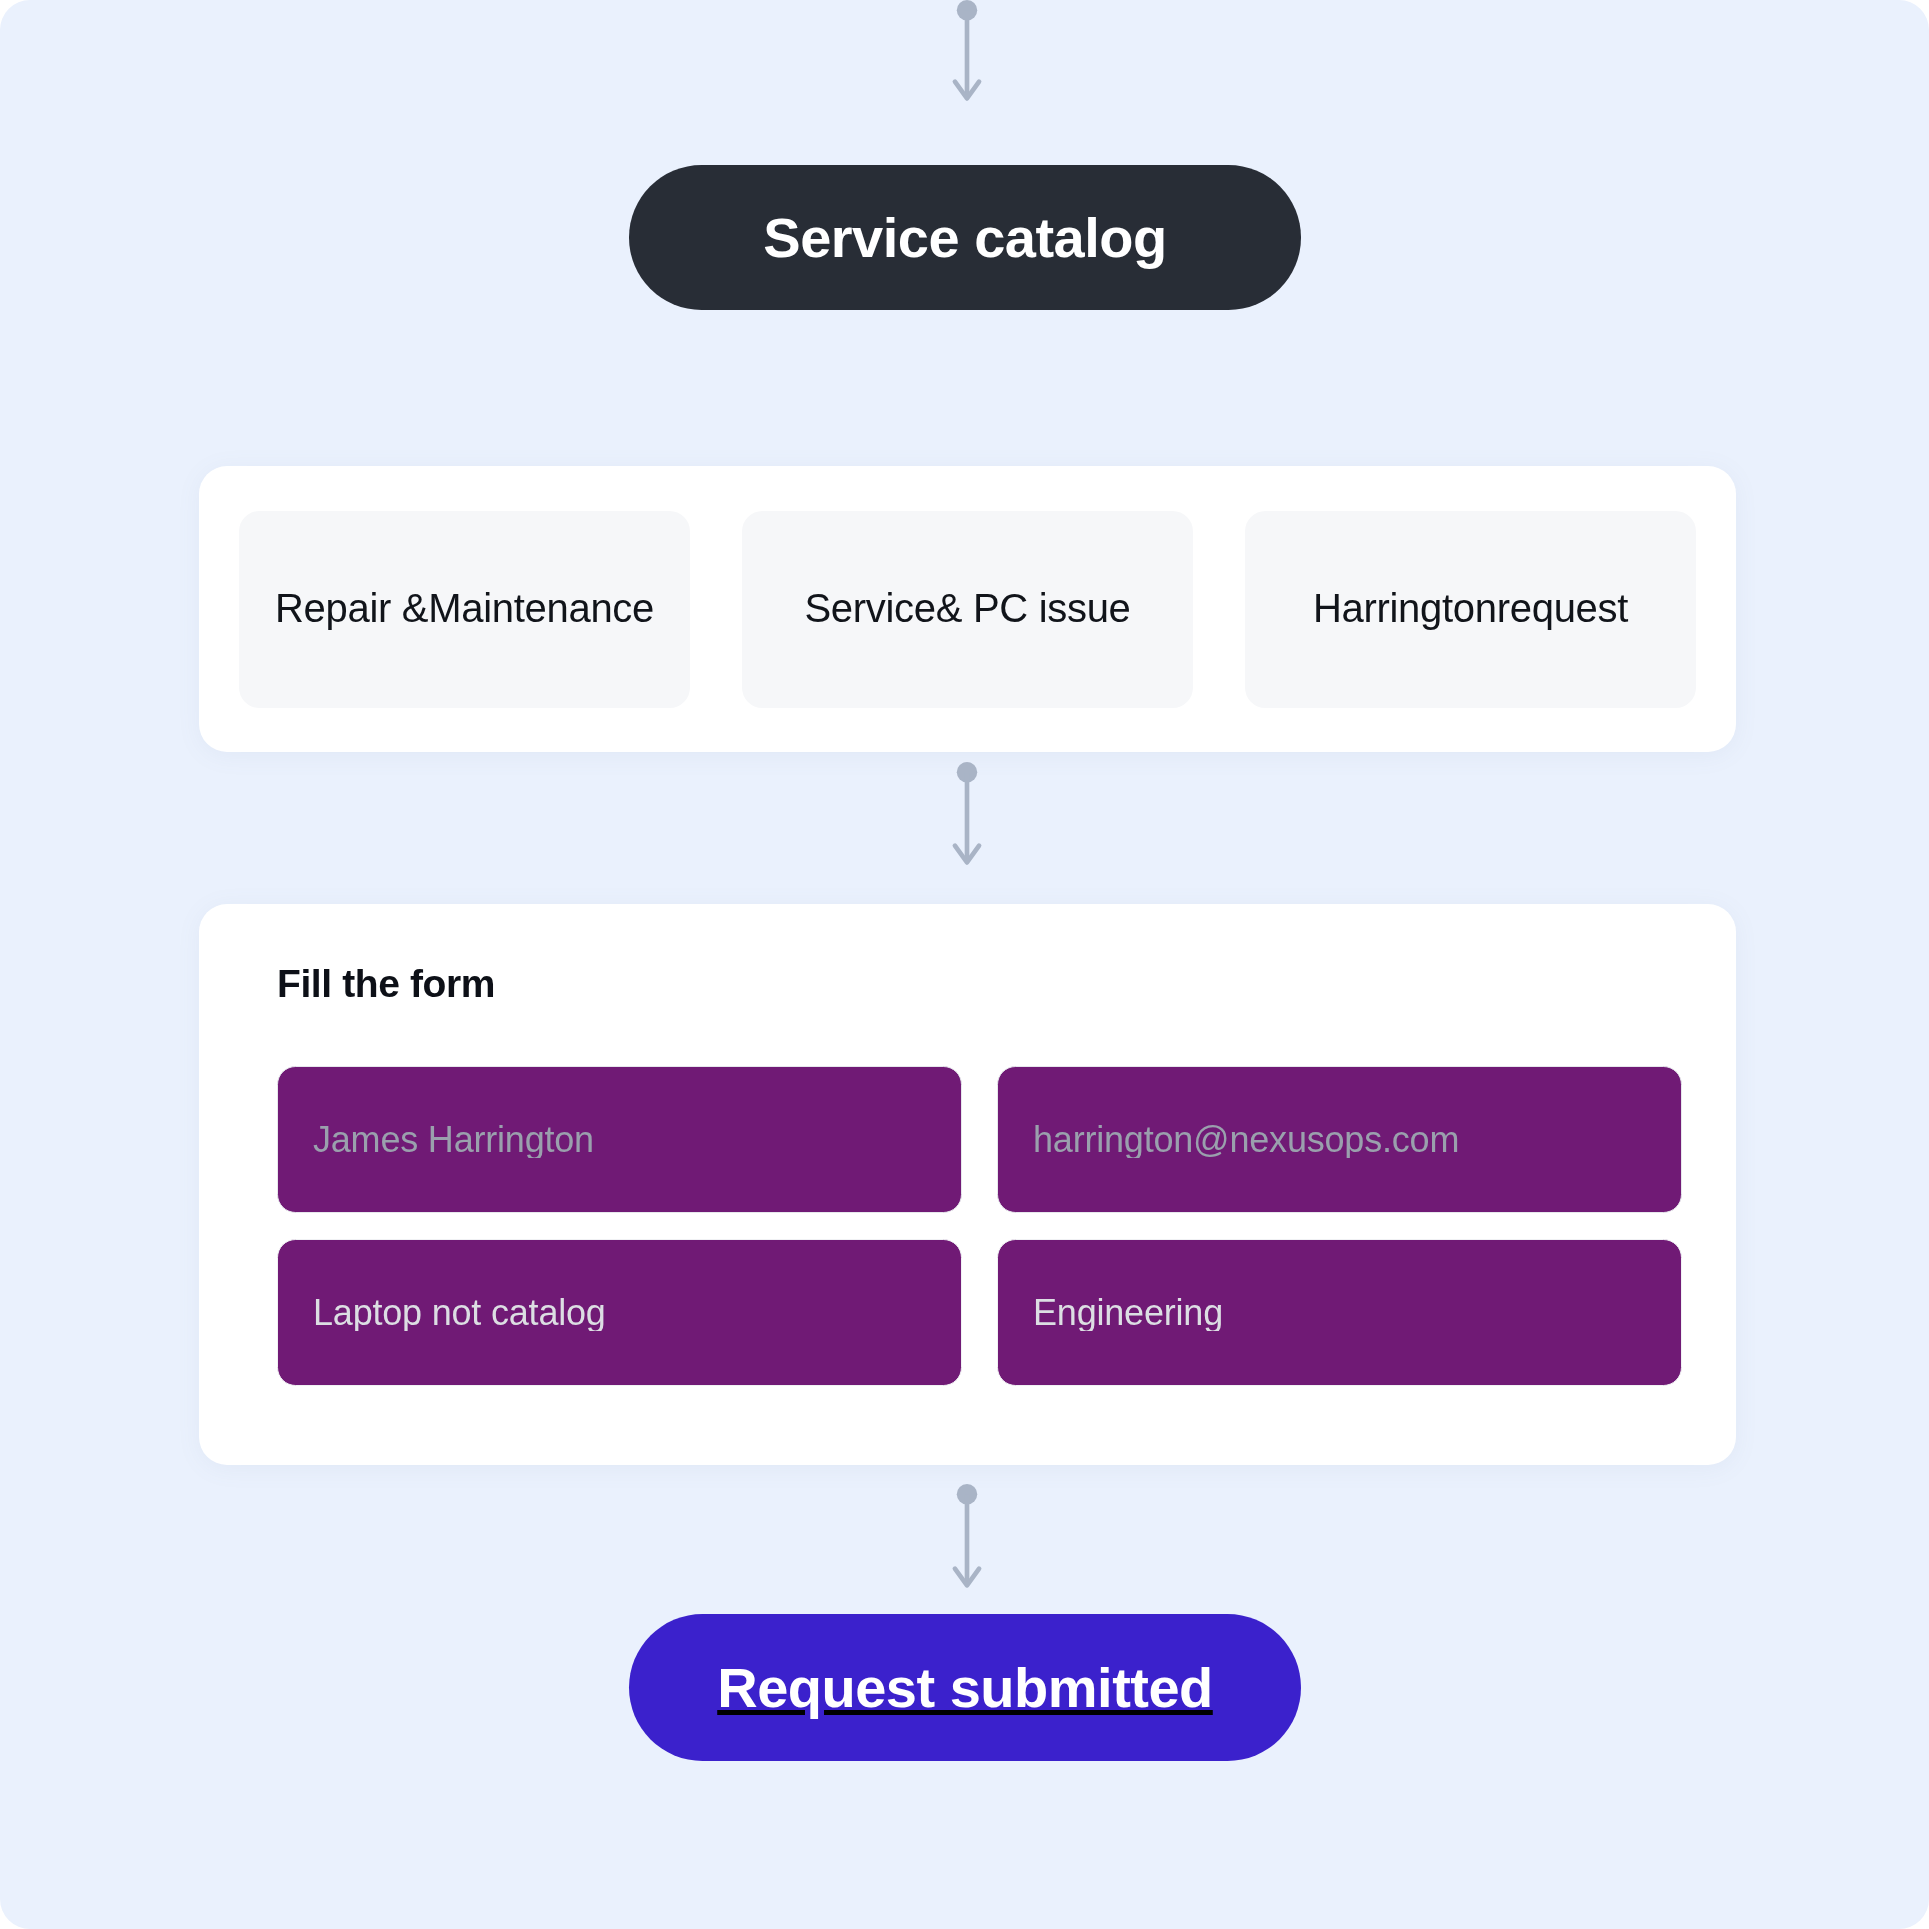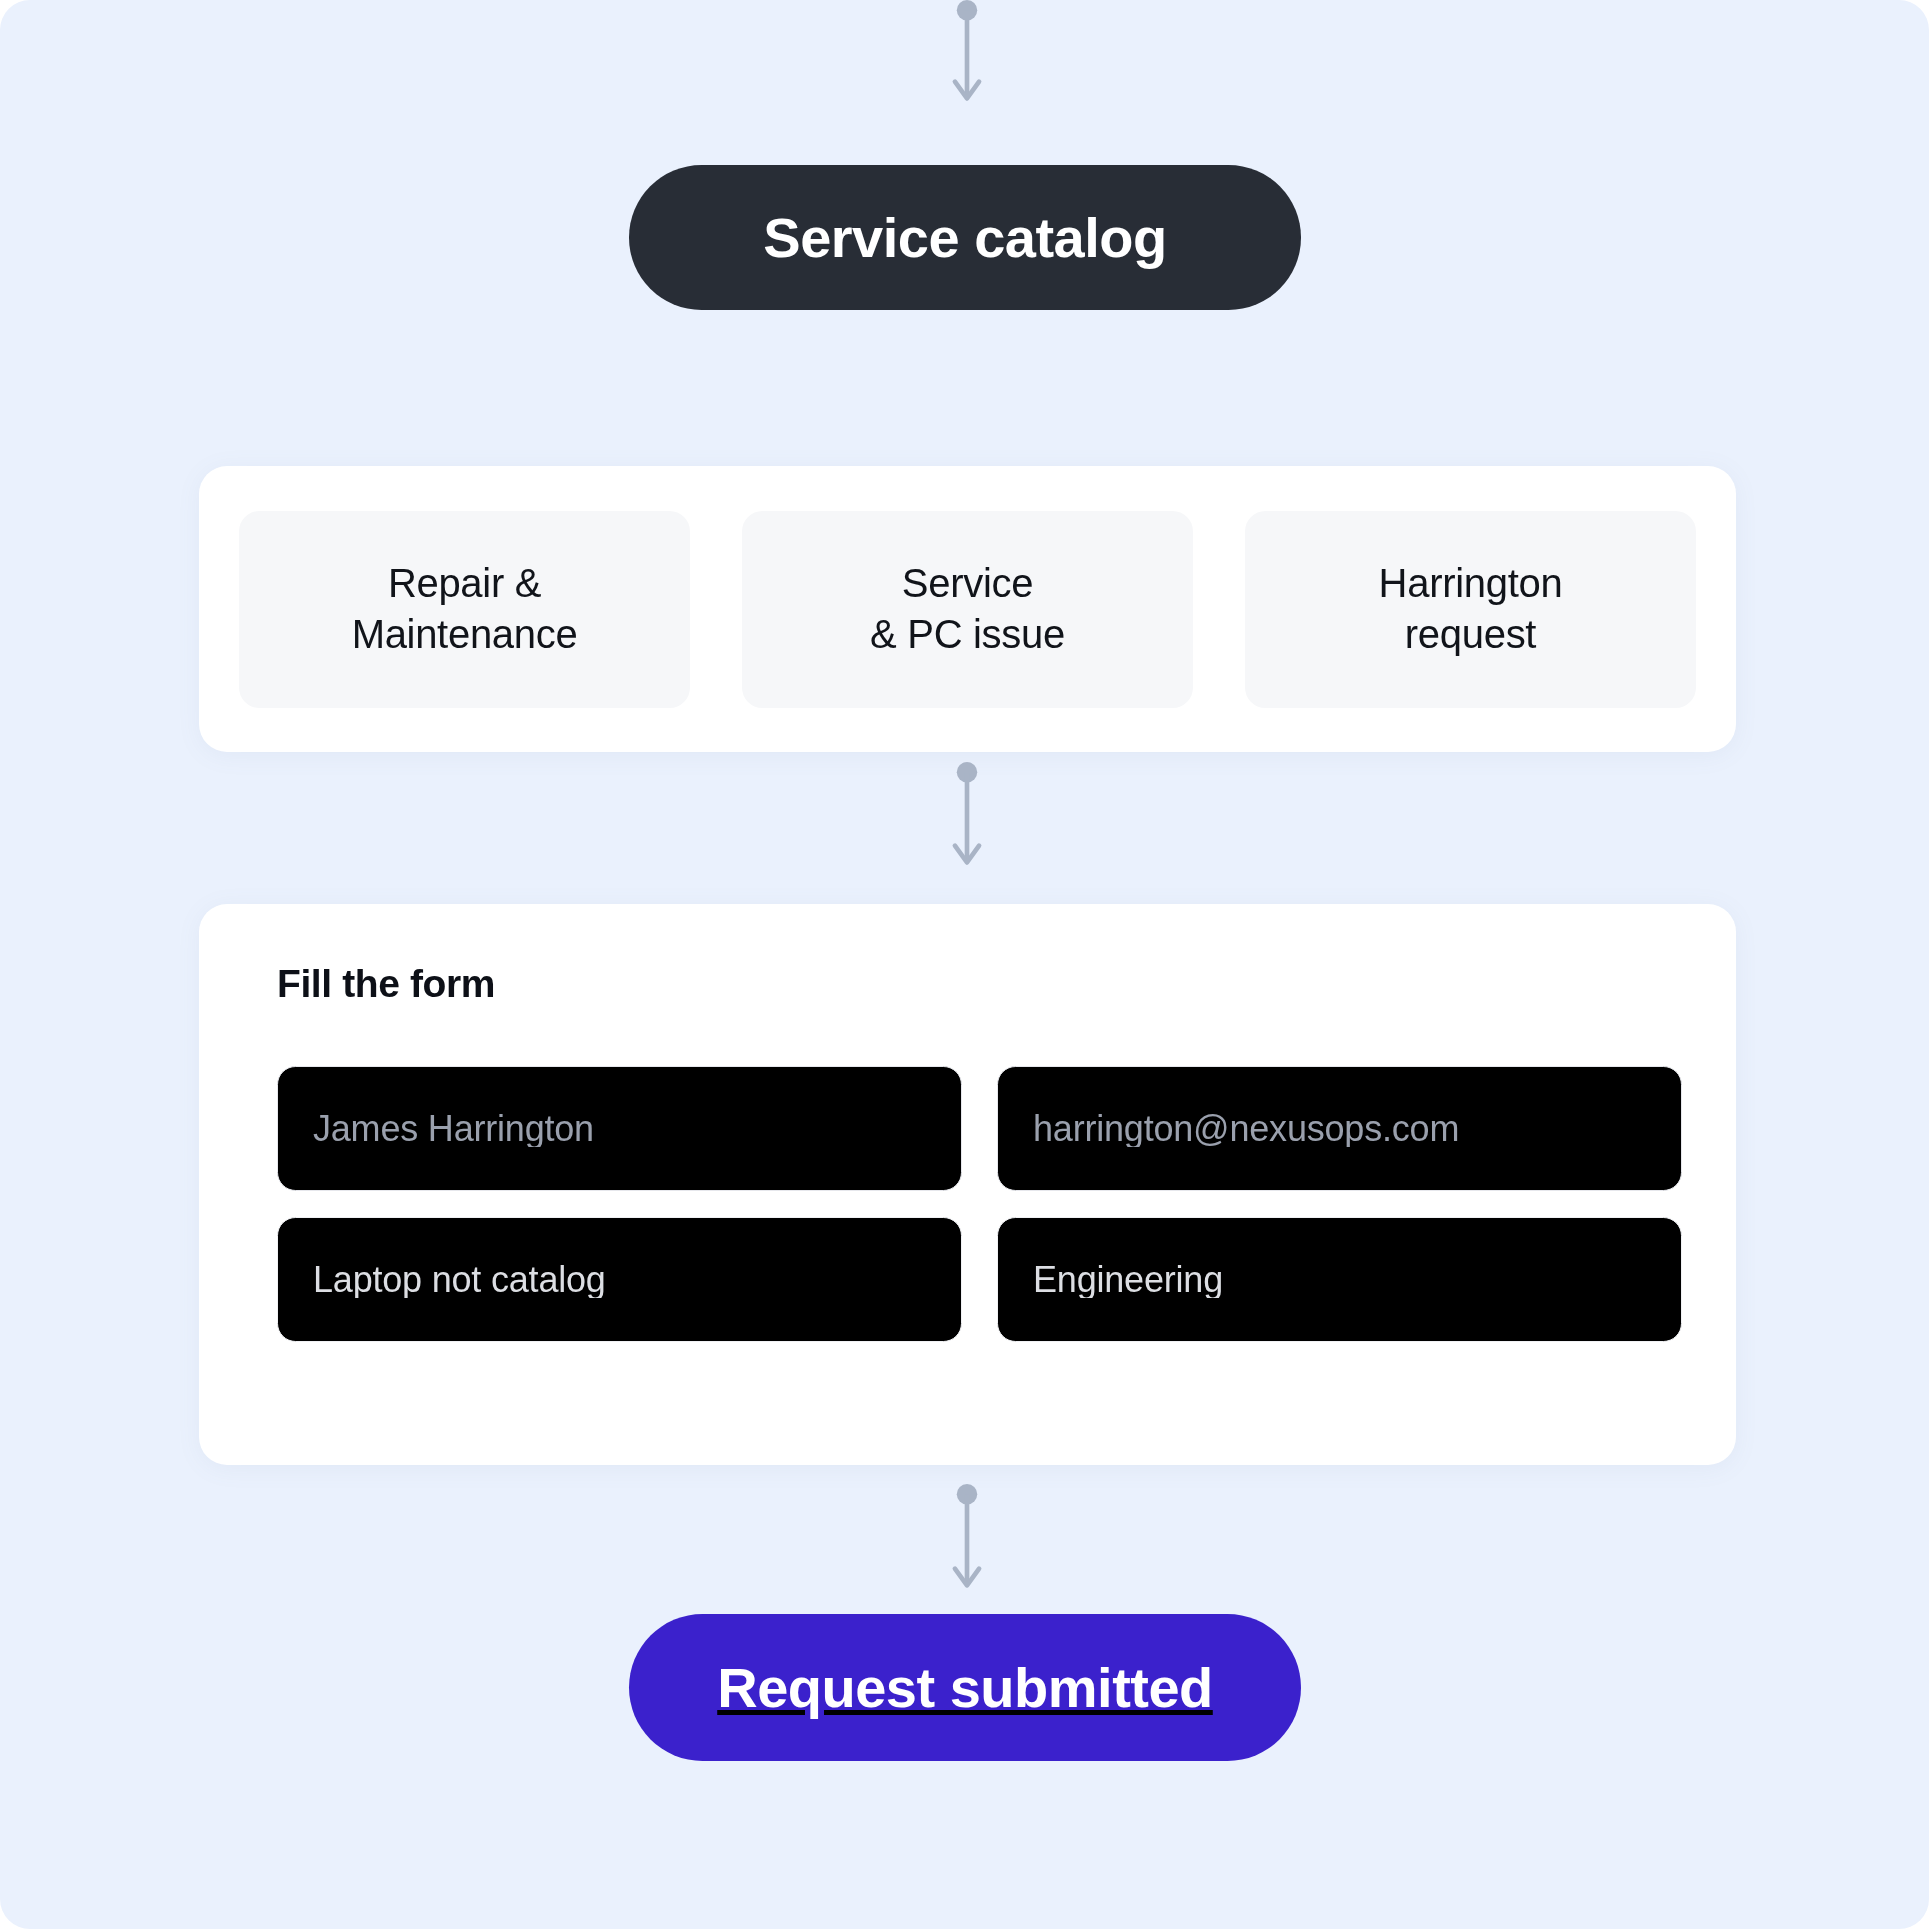--- a/index.html
+++ b/index.html
@@ -92,21 +92,21 @@
     justify-content: space-between;
     padding: 0 40px;
   }
 
   .category-card {
     width: 451px;
     height: 197px;
     background: #f6f7f9;
     border-radius: 20.4px;
     display: flex;
-    flex-direction: column;
+    flex-direction: row;
     align-items: center;
     justify-content: center;
     box-sizing: border-box;
   }
 
   .category-line {
     color: #11141a;
     font-size: 40px;
     line-height: 1.28;
     letter-spacing: -0.3px;
@@ -130,24 +130,24 @@
 
   .field-grid {
     display: grid;
     grid-template-columns: 1fr 1fr;
     grid-template-rows: auto auto;
     column-gap: 35px;
     row-gap: 26px;
   }
 
   .field {
-    height: 125px;
+    height: 147px;
     border: 1.9px solid #e6e7ec;
     border-radius: 18.6px;
-    background: #000000;
+    background: #701a75;
     display: flex;
     align-items: center;
     padding: 0 35px;
     box-sizing: border-box;
   }
 
   .field-text {
     color: #9aa0ad;
     font-size: 36px;
     letter-spacing: -0.2px;

